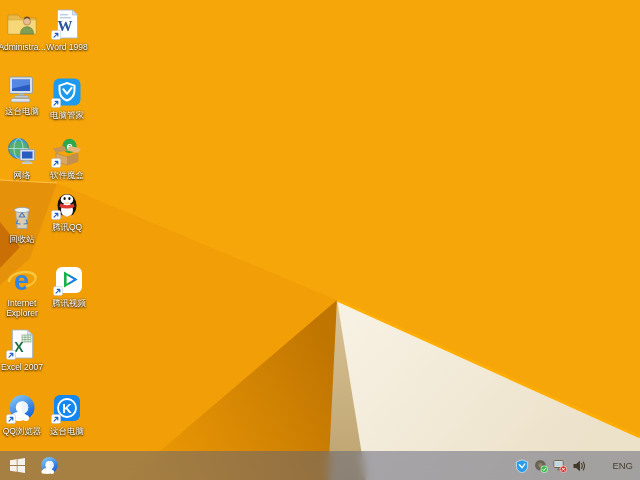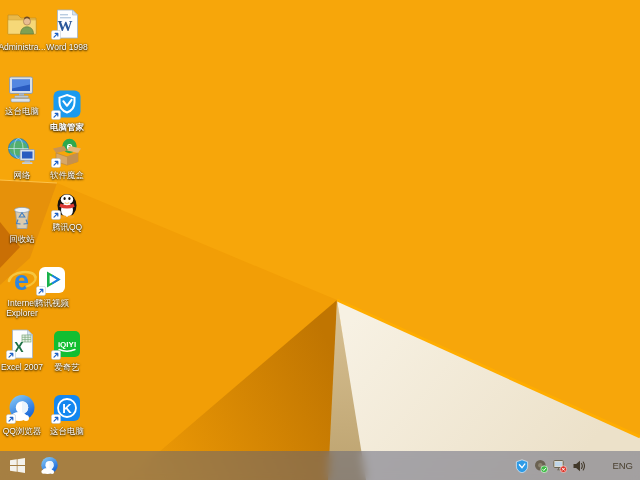--- a/index.html
+++ b/index.html
@@ -100,21 +100,21 @@
             <rect x="3.5" y="5" width="23" height="16.5" rx="1.5" fill="#D6DEE8" stroke="#8795A8" stroke-width="0.8"></rect>
             <rect x="6" y="7.5" width="18" height="11.5" fill="#2A5BC0"></rect>
             <path d="M6 7.5 h18 v5 l-18 4z" fill="#5E92E8" opacity="0.8"></path>
             <rect x="13" y="21.5" width="5" height="2.2" fill="#A9B6C6"></rect>
             <rect x="8.5" y="23.7" width="14" height="2" rx="1" fill="#C4CFDC" stroke="#8795A8" stroke-width="0.5"></rect>
             <rect x="5" y="26.5" width="19" height="3.5" rx="1.2" fill="#DCE3EC" stroke="#8795A8" stroke-width="0.6"></rect>
           </svg>
         </div>
         <div class="ic-label">这台电脑</div>
       </div>
-      <div class="desktop-icon" style="left: 39px; top: 88px; font-weight: bold;">
+      <div class="desktop-icon" style="left: 39px; top: 76px;">
         <div class="ic-img">
           <svg class="main" viewBox="0 0 32 32">
             <rect x="2.5" y="2.5" width="27" height="27" rx="6" fill="#1B9AEE"></rect>
             <path d="M16 7 l7.5 2.6 v4.6 c0 5-3.1 8.7-7.5 10.3 c-4.4-1.6-7.5-5.3-7.5-10.3 v-4.6 Z" fill="none" stroke="#fff" stroke-width="2"></path>
             <path d="M12.3 13.2 l3.7 4.6 4.6-6" fill="none" stroke="#fff" stroke-width="2" stroke-linecap="round" stroke-linejoin="round"></path>
           </svg>
           <span class="shortcut-arrow">
             <svg viewBox="0 0 10 10">
               <rect x="0.4" y="0.4" width="9.2" height="9.2" rx="1.8" fill="#fff" stroke="#AFBCCA" stroke-width="0.5"></rect>
               <path d="M3 7.2 L6.8 3.4 M6.8 3.4 H4.2 M6.8 3.4 V6" fill="none" stroke="#1E62C8" stroke-width="1.2" stroke-linecap="round"></path>
@@ -195,21 +195,21 @@
       <div class="desktop-icon" style="left: -6px; top: 264px;">
         <div class="ic-img">
           <svg class="main" viewBox="0 0 32 32">
             <text x="15.5" y="26" font-size="27" font-weight="bold" fill="#2F86E0" text-anchor="middle" font-family="Liberation Sans,sans-serif">e</text>
             <path d="M3 17 C5 7 27 5 29.5 13" fill="none" stroke="#F6C63F" stroke-width="2.6" stroke-linecap="round"></path>
             <path d="M29.5 13 c1 4-4 8-9 9.5" fill="none" stroke="#F6C63F" stroke-width="2.2" stroke-linecap="round" opacity="0.9"></path>
           </svg>
         </div>
         <div class="ic-label">Internet Explorer</div>
       </div>
-      <div class="desktop-icon" style="left: 24px; top: 264px;">
+      <div class="desktop-icon" style="left: 41px; top: 264px;">
         <div class="ic-img">
           <svg class="main" viewBox="0 0 32 32">
             <rect x="3" y="3" width="26" height="26" rx="6" fill="#fff"></rect>
             <path d="M11 7.5 L24.5 15.5 L11 23.5 Z" fill="#17B14A"></path>
             <path d="M16 10.5 L24.5 15.5 L16 20.6 Z" fill="#1A7FE6"></path>
             <path d="M13.6 11.3 L20.6 15.5 L13.6 19.7 Z" fill="#fff"></path>
           </svg>
           <span class="shortcut-arrow">
             <svg viewBox="0 0 10 10">
               <rect x="0.4" y="0.4" width="9.2" height="9.2" rx="1.8" fill="#fff" stroke="#AFBCCA" stroke-width="0.5"></rect>
@@ -231,36 +231,20 @@
             <text x="13" y="24" font-size="14" font-weight="bold" fill="#1E7145" text-anchor="middle" font-family="Liberation Sans,sans-serif">X</text>
           </svg>
           <span class="shortcut-arrow">
             <svg viewBox="0 0 10 10">
               <rect x="0.4" y="0.4" width="9.2" height="9.2" rx="1.8" fill="#fff" stroke="#AFBCCA" stroke-width="0.5"></rect>
               <path d="M3 7.2 L6.8 3.4 M6.8 3.4 H4.2 M6.8 3.4 V6" fill="none" stroke="#1E62C8" stroke-width="1.2" stroke-linecap="round"></path>
             </svg>
           </span>
         </div>
         <div class="ic-label">Excel 2007</div>
-      </div>
-      <div class="desktop-icon" style="left: 39px; top: 328px;">
-        <div class="ic-img">
-          <svg class="main" viewBox="0 0 32 32">
-            <rect x="3" y="3" width="26" height="26" rx="5" fill="#12BE31"></rect>
-            <text x="16" y="18.5" font-size="8" font-weight="bold" fill="#fff" text-anchor="middle" font-family="Liberation Sans,sans-serif">iQIYI</text>
-            <path d="M8 21.5 q8 3.5 16 0" fill="none" stroke="#fff" stroke-width="1.4" stroke-linecap="round"></path>
-          </svg>
-          <span class="shortcut-arrow">
-            <svg viewBox="0 0 10 10">
-              <rect x="0.4" y="0.4" width="9.2" height="9.2" rx="1.8" fill="#fff" stroke="#AFBCCA" stroke-width="0.5"></rect>
-              <path d="M3 7.2 L6.8 3.4 M6.8 3.4 H4.2 M6.8 3.4 V6" fill="none" stroke="#1E62C8" stroke-width="1.2" stroke-linecap="round"></path>
-            </svg>
-          </span>
-        </div>
-        <div class="ic-label">爱奇艺</div>
       </div>
       <div class="desktop-icon" style="left: -6px; top: 392px;">
         <div class="ic-img">
           <svg class="main" viewBox="0 0 32 32">
             <defs>
               <linearGradient id="qbg" x1="0" y1="0" x2="0.6" y2="1">
                 <stop offset="0" stop-color="#8FD0F8"></stop>
                 <stop offset="1" stop-color="#1565D8"></stop>
               </linearGradient>
             </defs>

